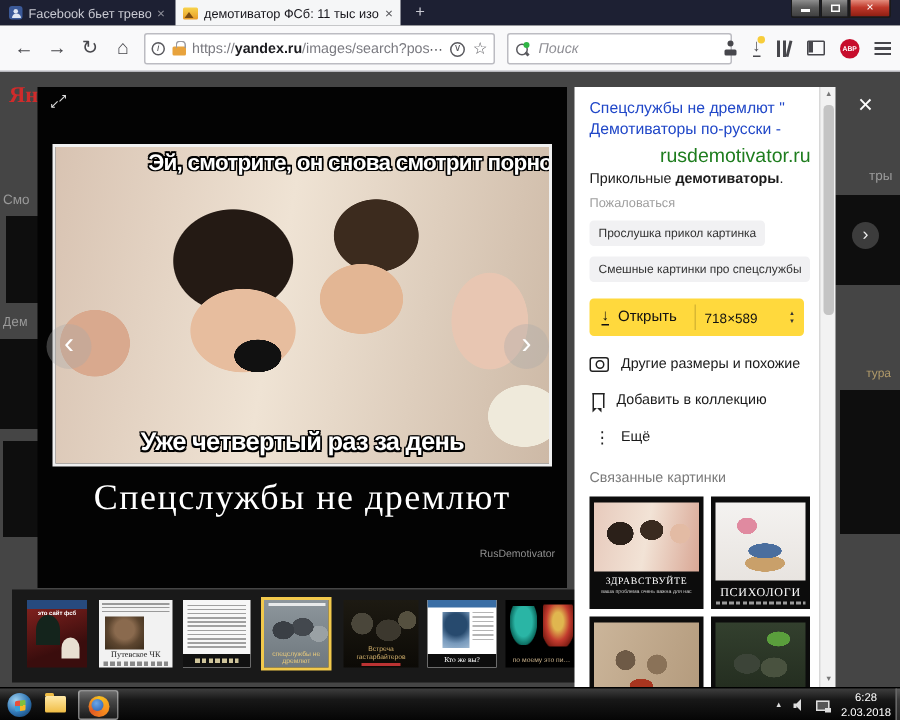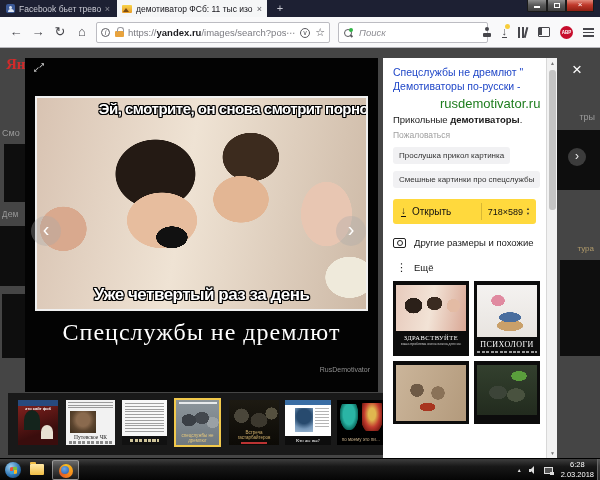--- a/index.html
+++ b/index.html
@@ -141,21 +141,21 @@
   
   .panel{position:absolute;left:383px;top:10px;width:163px;height:400px;background:#fff;padding:8px 10px;overflow:hidden;}
   .ptitle{color:#2047c8;font-size:10.5px;line-height:1.3;}
   .psite{color:#1e7d1e;font-size:13px;font-weight:normal;margin-top:3px;margin-left:47px;}
   .pdesc{color:#1a1a1a;font-size:9.5px;margin-top:3px;}
   .preport{color:#9e9e9e;font-size:8.5px;margin-top:5px;}
   .chip{display:inline-block;background:#f1f1f3;border-radius:3px;padding:4px 6px;font-size:8px;color:#333;margin-top:7px;white-space:nowrap;}
   .openbtn{margin-top:11px;height:25px;background:#ffd93d;border-radius:3px;display:flex;align-items:center;}
   .openbtn .left{display:flex;align-items:center;gap:6px;padding:0 8px;font-size:10px;color:#111;}
   .odl{font-size:10px;font-weight:bold;border-bottom:1.5px solid #111;line-height:10px;}
-  .openbtn .right{margin-left:auto;display:flex;align-items:center;gap:3px;padding:0 6px;height:17px;border-left:1px solid rgba(0,0,0,.15);font-size:9px;color:#111;}
+  .openbtn .right{margin-left:auto;display:flex;align-items:center;gap:21px;padding:0 6px;height:17px;border-left:1px solid rgba(0,0,0,.15);font-size:9px;color:#111;}
   .szarr{display:flex;flex-direction:column;font-size:4px;color:#333;line-height:1.1;}
   .prow{display:flex;align-items:center;gap:8px;margin-top:13px;font-size:9.5px;color:#1a1a1a;}
   .cam{width:13px;height:10px;border:1.3px solid #222;border-radius:2px;position:relative;flex:0 0 auto;}
   .cam:before{content:"";position:absolute;left:3px;top:1.5px;width:4px;height:4px;border:1.2px solid #222;border-radius:50%;}
   .bmk{width:8px;height:10px;border:1.3px solid #222;border-bottom:none;position:relative;flex:0 0 auto;margin-left:2px;}
   .bmk:after{content:"";position:absolute;left:-1.3px;bottom:-3px;width:0;height:0;border-left:3.9px solid #222;border-right:3.9px solid #222;border-bottom:3px solid transparent;}
   .kebab{font-size:11px;color:#222;width:13px;text-align:left;padding-left:3px;flex:0 0 auto;}
   .relhead{margin-top:15px;font-size:9.5px;color:#7a7a7a;}
   .relgrid{margin-top:7px;display:grid;grid-template-columns:76px 66px;gap:5px;}
   .rcard{background:#0c0c0c;padding:4px 3px 3px;text-align:center;}
@@ -357,23 +357,28 @@
               <span>▲</span>
               <span>▼</span>
             </span>
         </span>
       </div>
       <div class="prow">
         <span class="cam"></span>
         <span>Другие размеры и похожие</span>
       </div>
       <div class="prow">
+        <span class="bmk"></span>
+        <span>Добавить в коллекцию</span>
+      </div>
+      <div class="prow">
         <span class="kebab">⋮</span>
         <span>Ещё</span>
       </div>
+      <div class="relhead">Связанные картинки</div>
       <div class="relgrid">
         <div class="rcard ra">
           <div class="rphoto"></div>
           <div class="rtitle">ЗДРАВСТВУЙТЕ</div>
           <div class="rsubtext">ваша проблема очень важна для нас</div>
         </div>
         <div class="rcard rb">
           <div class="rphoto"></div>
           <div class="rtitle">ПСИХОЛОГИ</div>
           <div class="rsub"></div>

